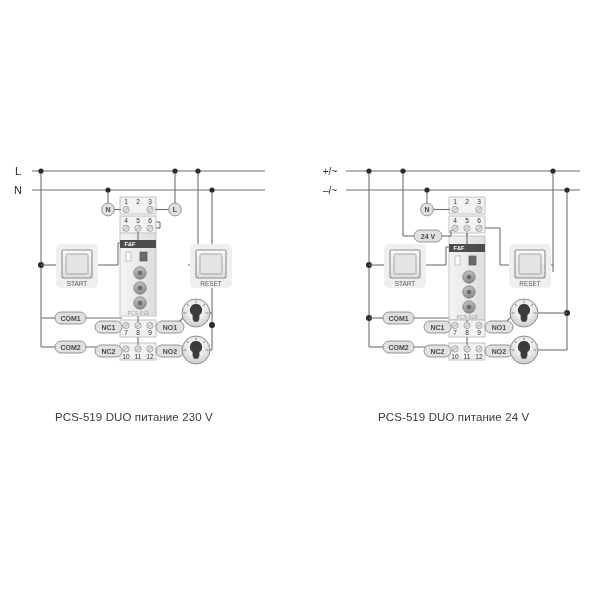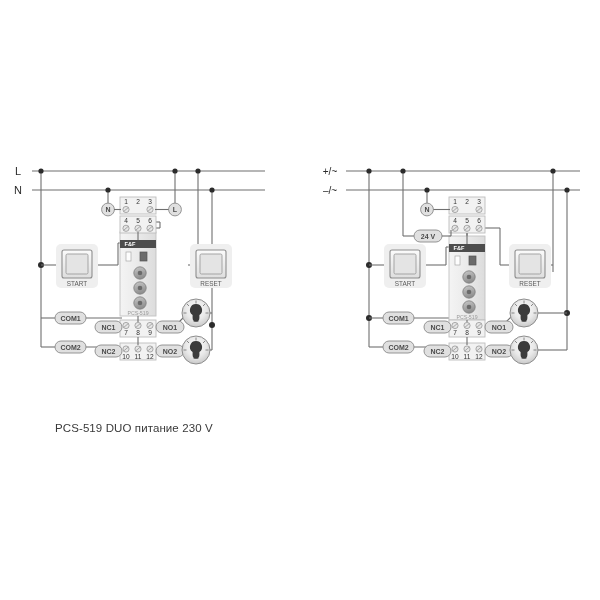--- a/index.html
+++ b/index.html
@@ -25,21 +25,20 @@
     width: 600px;
     height: 600px;
     display: block;
   }
   .cap {
     position: absolute;
     font-size: 11.5px;
     color: #3a3a3a;
     white-space: nowrap;
     letter-spacing: 0.1px;
-    margin-top: 11px;
   }
   #cap-left  { left: 55px;  top: 411px; }
   #cap-right { left: 378px; top: 411px; }
 </style>
 </head>
 <body>
 
 <div id="page-root">
 
 <svg class="sheet" viewBox="0 0 600 600" xmlns="http://www.w3.org/2000/svg">
@@ -481,14 +480,15 @@
         <line x1="536.5" y1="350" x2="533.5" y2="350"></line>
         <line x1="511.5" y1="350" x2="514.5" y2="350"></line>
       </g>
       <path d="M524 341 a6 6 0 0 1 3.4 11 l0 3 a3.4 3.4 0 0 1 -6.8 0 l0 -3 a6 6 0 0 1 3.4 -11 z" fill="#3b3b3b"></path>
       <line x1="521.6" y1="358" x2="526.4" y2="358" stroke="#3b3b3b" stroke-width="1.2"></line>
     </g>
   </g>
 </svg>
 
 <div class="cap" id="cap-left">PCS-519 DUO питание 230 V</div>
+<div class="cap" id="cap-right">PCS-519 DUO питание 24 V</div>
 
 </div>
 
 </body></html>

